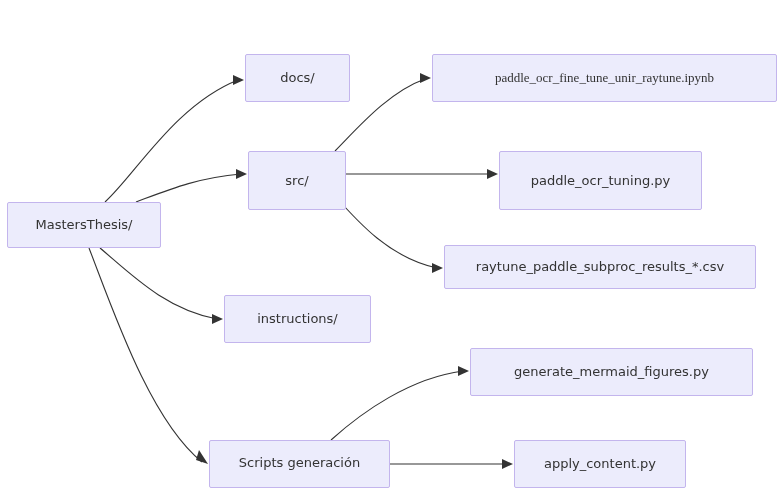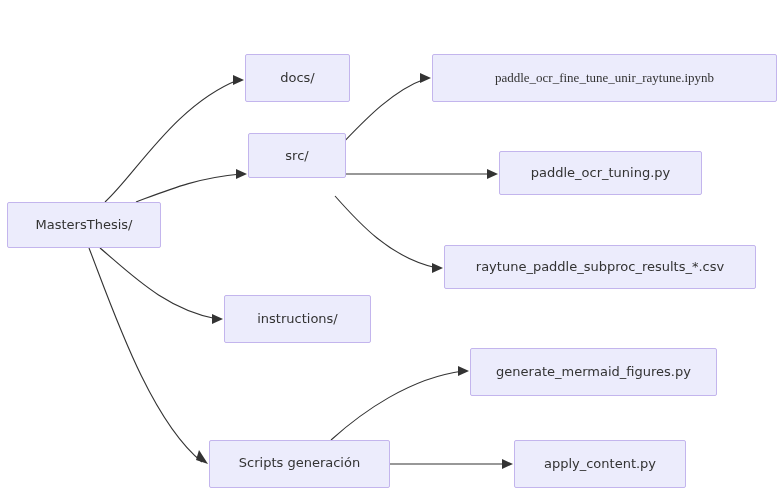--- a/index.html
+++ b/index.html
@@ -124,37 +124,37 @@
   </div>
 
   <div class="node" style="left:245px; top:54px; width:105px; height:48px;">
     <span class="node-label">docs/</span>
   </div>
 
   <div class="node" style="left:432px; top:54px; width:345px; height:48px;font-family:Liberation Serif, serif;">
     <span class="node-label">paddle_ocr_fine_tune_unir_raytune.ipynb</span>
   </div>
 
-  <div class="node" style="left:248px; top:133px; width:98px; height:45px;">
+  <div class="node" style="left:248px; top:151px; width:98px; height:59px;">
     <span class="node-label">src/</span>
   </div>
 
-  <div class="node" style="left:499px; top:151px; width:203px; height:44px;align-items:center;">
+  <div class="node" style="left:499px; top:151px; width:203px; height:59px;align-items:center;">
     <span class="node-label">paddle_ocr_tuning.py</span>
   </div>
 
   <div class="node" style="left:444px; top:245px; width:312px; height:44px;">
     <span class="node-label">raytune_paddle_subproc_results_*.csv</span>
   </div>
 
   <div class="node" style="left:224px; top:295px; width:147px; height:48px;">
     <span class="node-label">instructions/</span>
   </div>
 
-  <div class="node" style="left:470px; top:348px; width:247px; height:48px;">
+  <div class="node" style="left:470px; top:348px; width:283px; height:48px;">
     <span class="node-label">generate_mermaid_figures.py</span>
   </div>
 
   <div class="node" style="left:209px; top:440px; width:181px; height:48px;align-items:flex-end;">
     <span class="node-label">Scripts generación</span>
   </div>
 
   <div class="node" style="left:514px; top:440px; width:172px; height:48px;">
     <span class="node-label">apply_content.py</span>
   </div>

